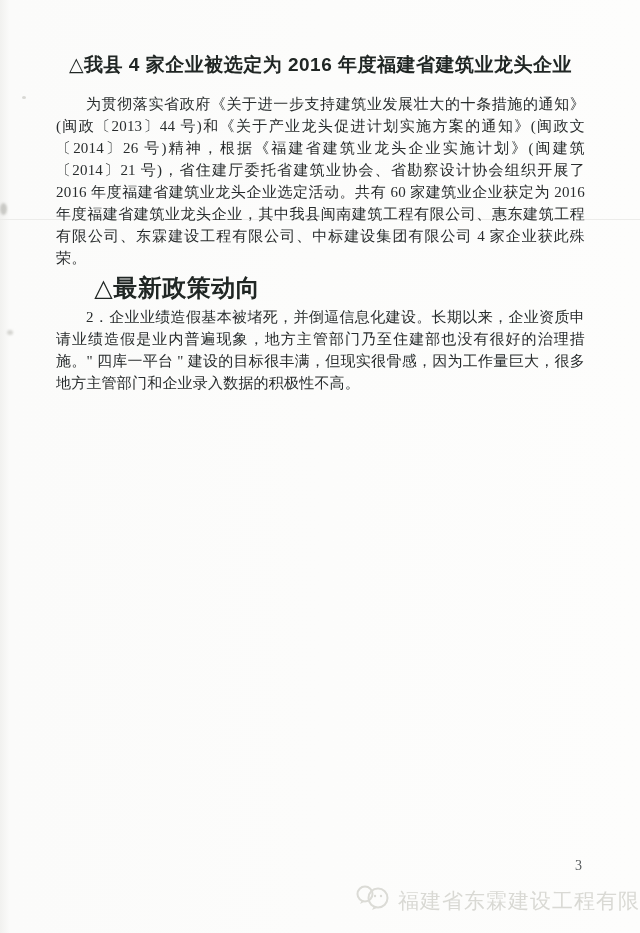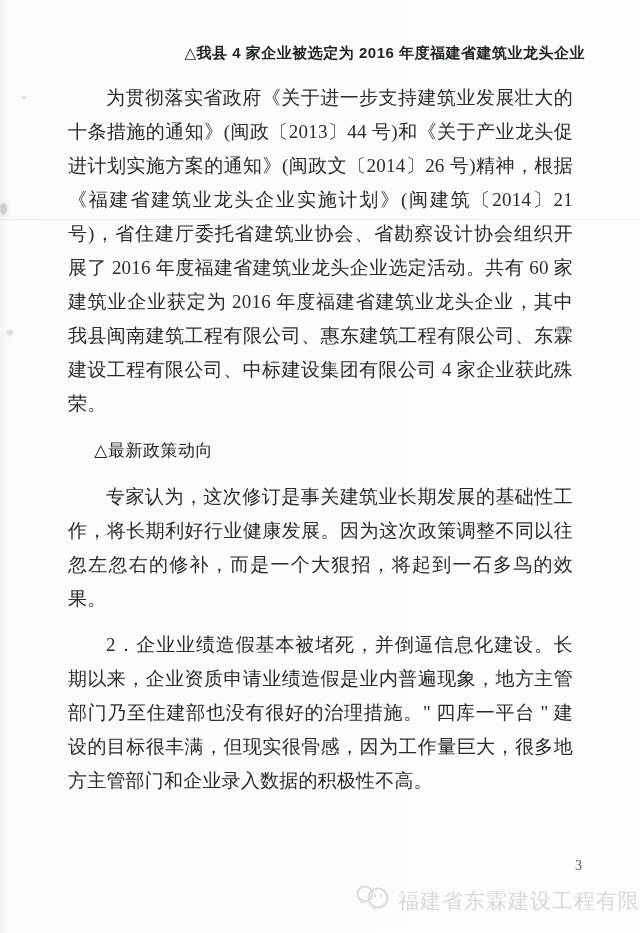--- a/index.html
+++ b/index.html
@@ -15,44 +15,44 @@
     overflow: hidden;
     box-sizing: border-box;
   }
   .content {
     position: absolute;
     left: 56px; right: 55px; top: 34px;
   }
   .doc-title {
     font-family: "Liberation Sans", "DejaVu Sans", sans-serif;
     font-weight: 700;
-    font-size: 15px;
+    font-size: 19px;
     line-height: 30px;
     color: #202624;
-    text-align: right;
-    margin: 4px 0 13px 0;
+    text-align: center;
+    margin: 16px 0 13px 0;
     letter-spacing: 0.5px;
   }
   .para {
-    font-size: 19px;
-    line-height: 34px;
+    font-size: 15px;
+    line-height: 22px;
     color: #282c2d;
     text-align: justify;
     text-indent: 2em;
-    margin: 12px;
+    margin: 0;
     letter-spacing: 0.2px;
   }
   .section-heading {
     font-family: "Liberation Sans", "DejaVu Sans", sans-serif;
-    font-weight: 400;
-    font-size: 17px;
+    font-weight: 700;
+    font-size: 24px;
     line-height: 35px;
     color: #202624;
     text-indent: 1.55em;
-    margin: 12px;
+    margin: 1px;
     letter-spacing: 0.5px;
   }
   .page-number {
     position: absolute;
     top: 858px; right: 58px;
     font-size: 14px;
     color: #565a5c;
   }
   .watermark {
     position: absolute;
@@ -89,21 +89,20 @@
 
   <div class="content">
 
     <h1 class="doc-title">△我县 4 家企业被选定为 2016 年度福建省建筑业龙头企业</h1>
 
     <p class="para">为贯彻落实省政府《关于进一步支持建筑业发展壮大的十条措施的通知》(闽政〔2013〕44 号)和《关于产业龙头促进计划实施方案的通知》(闽政文〔2014〕26 号)精神，根据《福建省建筑业龙头企业实施计划》(闽建筑〔2014〕21 号)，省住建厅委托省建筑业协会、省勘察设计协会组织开展了 2016 年度福建省建筑业龙头企业选定活动。共有 60 家建筑业企业获定为 2016 年度福建省建筑业龙头企业，其中我县闽南建筑工程有限公司、惠东建筑工程有限公司、东霖建设工程有限公司、中标建设集团有限公司 4 家企业获此殊荣。</p>
 
     <h2 class="section-heading">△最新政策动向</h2>
 
 
-    <p class="para">专家认为，这次修订是事关建筑业长期发展的基础性工作，将长期利好行业健康发展。因为这次政策调整不同以往忽左忽右的修补，而是一个大狠招，将起到一石多鸟的效果。</p>
 
 
     <p class="para">2．企业业绩造假基本被堵死，并倒逼信息化建设。长期以来，企业资质申请业绩造假是业内普遍现象，地方主管部门乃至住建部也没有很好的治理措施。" 四库一平台 " 建设的目标很丰满，但现实很骨感，因为工作量巨大，很多地方主管部门和企业录入数据的积极性不高。</p>
 
   </div>
 
   <div class="page-number">3</div>
 
   <div class="watermark">
     <span class="wm-icon">

